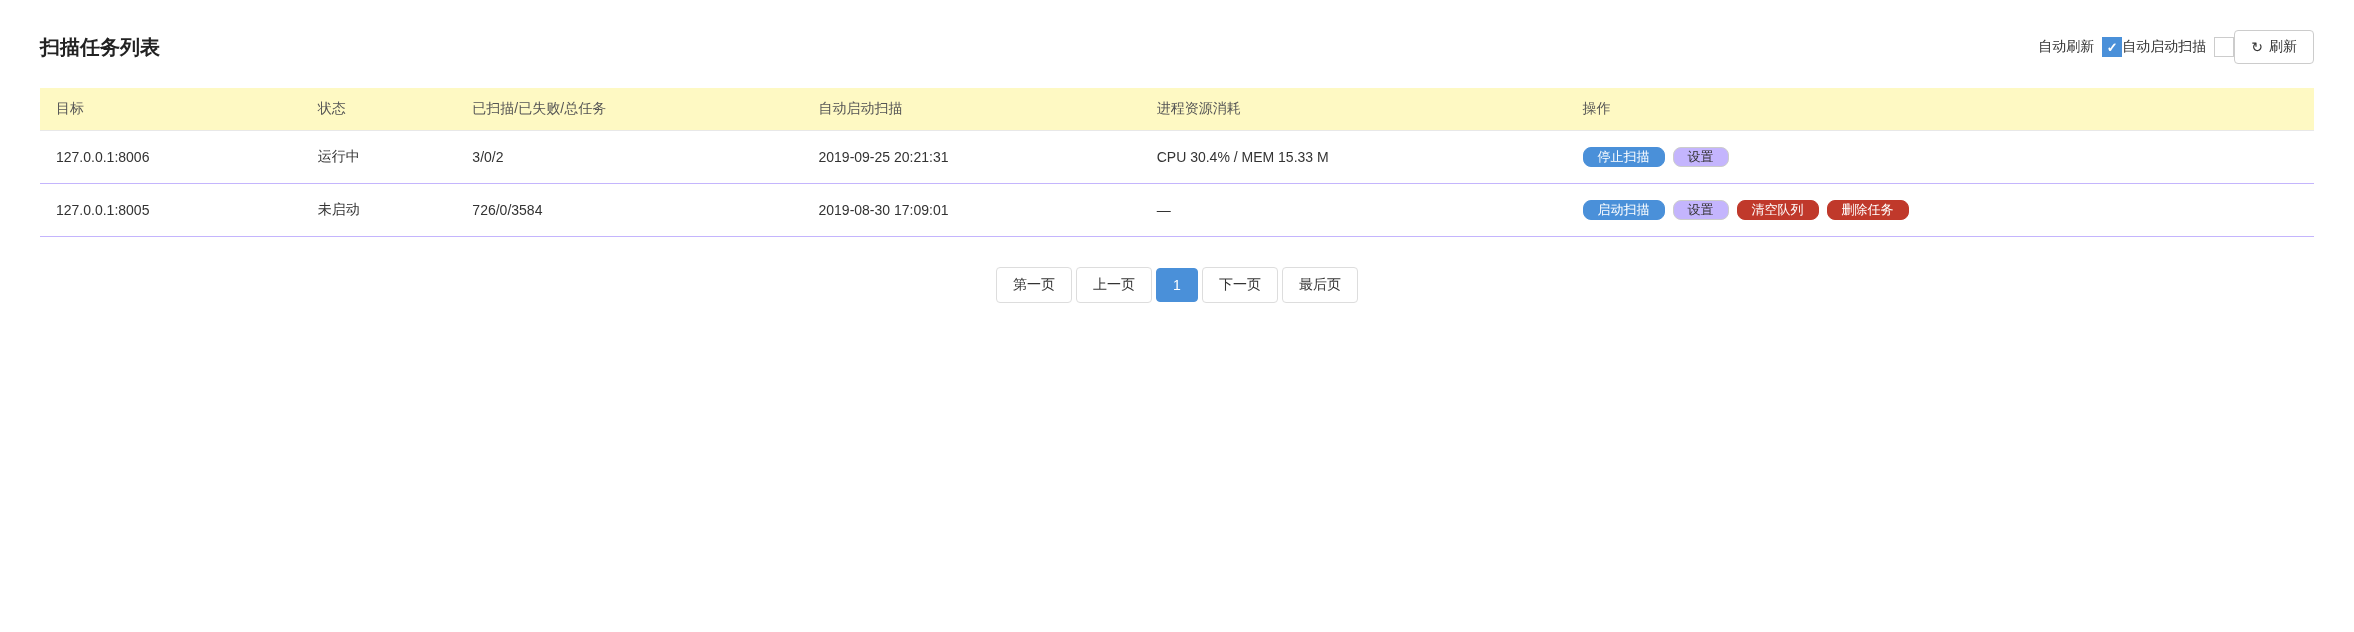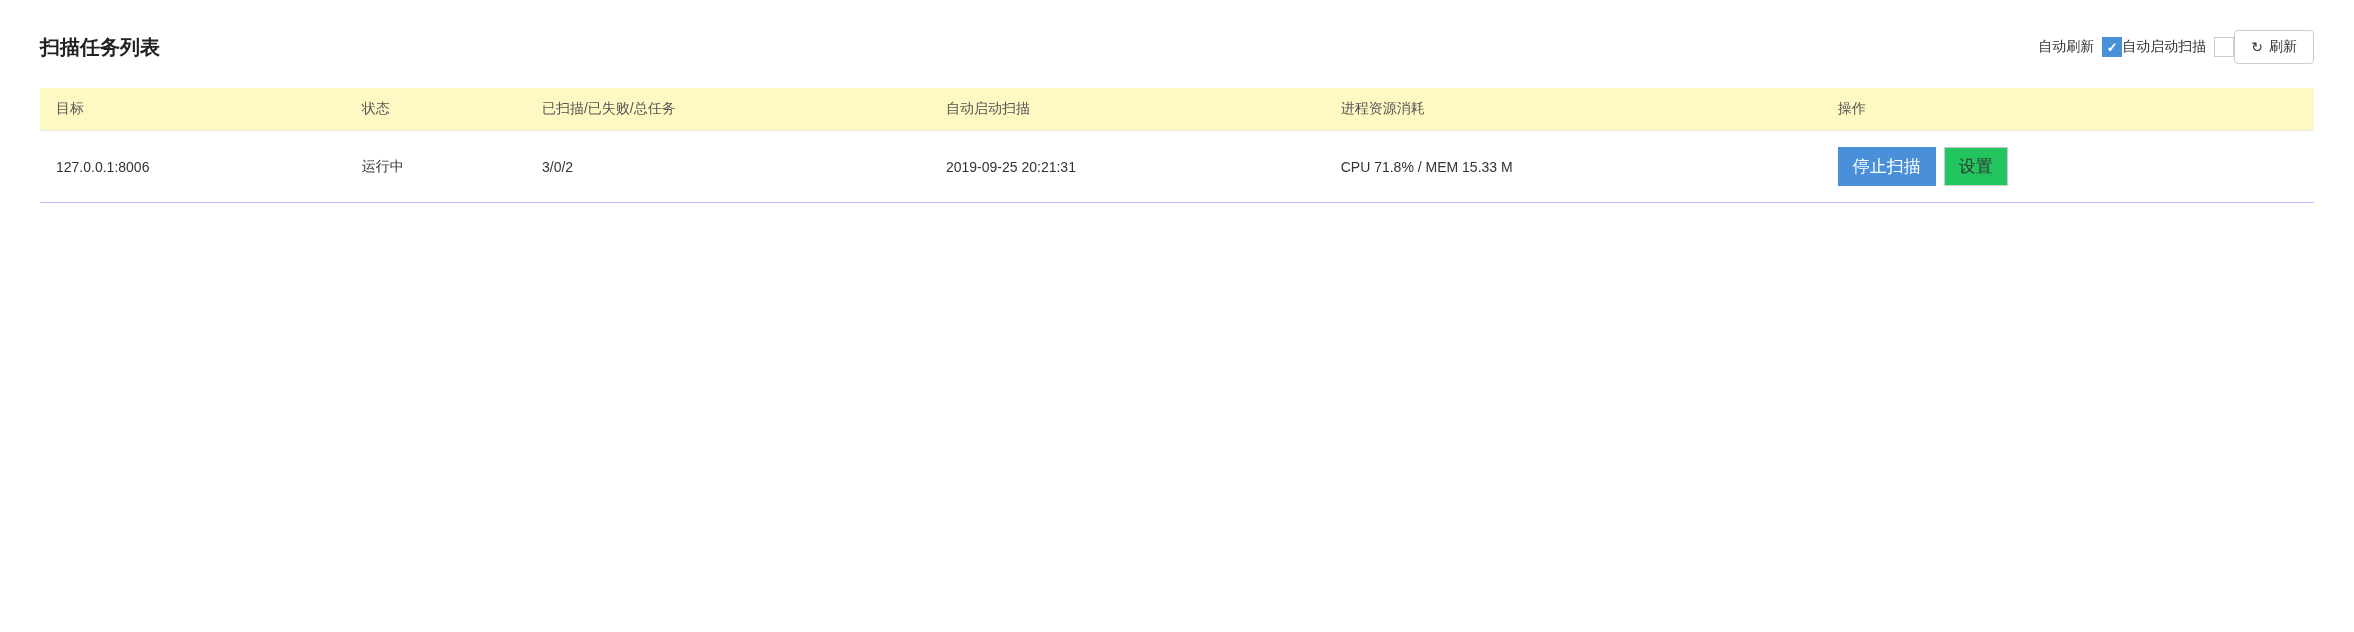--- a/index.html
+++ b/index.html
@@ -93,34 +93,34 @@
     }
     .task-table td {
       padding: 16px 16px;
       border-bottom: 1px solid #c4b5fd;
       font-size: 14px;
       color: #333;
     }
 
     
     .btn {
-      padding: 7px 14px;
-      border-radius: 0;
-      cursor: pointer;
-      font-size: 17px;
+      padding: 0 14px;
+      border-radius: 8px;
+      cursor: pointer;
+      font-size: 13px;
       border: 1px solid transparent;
       white-space: nowrap;
     }
     .btn-primary {
       background: #4a90d9;
       color: #fff;
       border-color: #4a90d9;
     }
     .btn-default {
-      background: #22c55e;
+      background: #c4b5fd;
       color: #333;
       border-color: #ccc;
     }
     .btn-danger {
       background: #c0392b;
       color: #fff;
       border-color: #c0392b;
     }
 
     .action-buttons {
@@ -188,24 +188,46 @@
         <th>进程资源消耗</th>
         <th>操作</th>
       </tr>
     </thead>
     <tbody id="table-body">
     <tr>
           <td>127.0.0.1:8006</td>
           <td>运行中</td>
           <td>3/0/2</td>
           <td>2019-09-25 20:21:31</td>
-          <td>CPU 71.8% / MEM 15.33 M</td>
+          <td>CPU 30.4% / MEM 15.33 M</td>
           <td>
             <div class="action-buttons">
               <button class="btn btn-primary">停止扫描</button>
               <button class="btn btn-default">设置</button>
             </div>
           </td>
         </tr>
+        <tr>
+          <td>127.0.0.1:8005</td>
+          <td>未启动</td>
+          <td>726/0/3584</td>
+          <td>2019-08-30 17:09:01</td>
+          <td class="dash-cell">—</td>
+          <td>
+            <div class="action-buttons">
+              <button class="btn btn-primary">启动扫描</button>
+              <button class="btn btn-default">设置</button>
+              <button class="btn btn-danger" style="background: rgb(192, 57, 43); border-color: rgb(192, 57, 43);">清空队列</button>
+              <button class="btn btn-danger">删除任务</button>
+            </div>
+          </td>
+        </tr>
       </tbody>
   </table>
 
+  <div class="pagination-row">
+    <button class="page-btn">第一页</button>
+    <button class="page-btn">上一页</button>
+    <button class="page-btn active">1</button>
+    <button class="page-btn">下一页</button>
+    <button class="page-btn">最后页</button>
+  </div>
 </div>
 
 </body></html>

